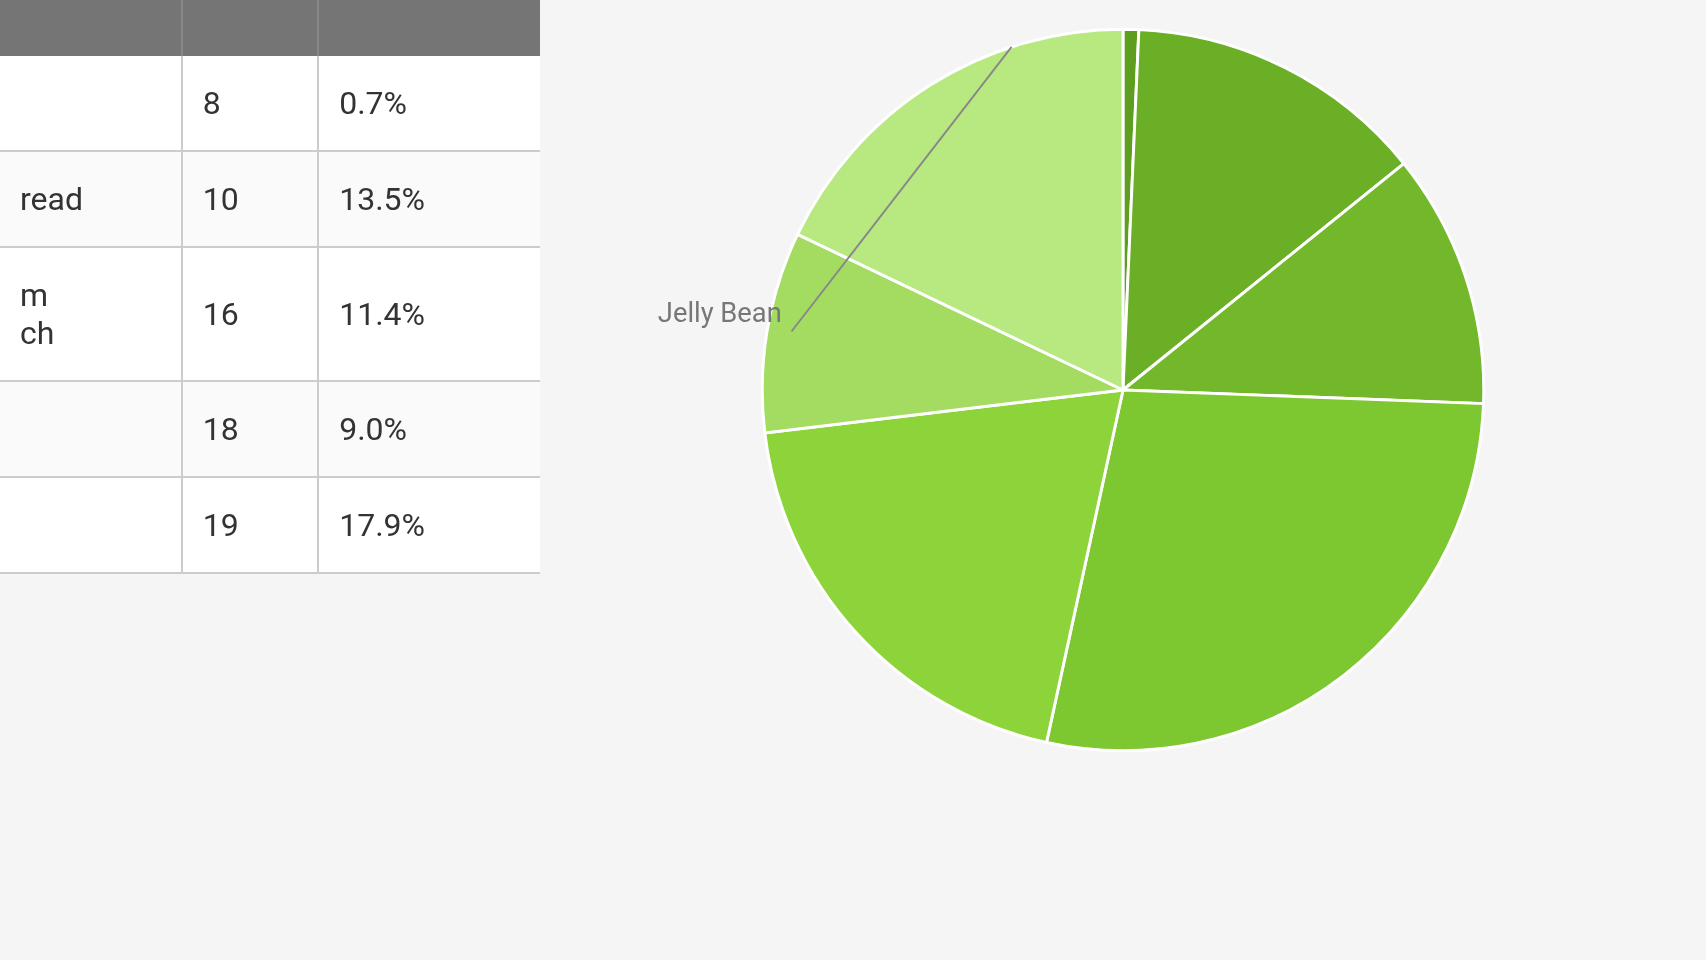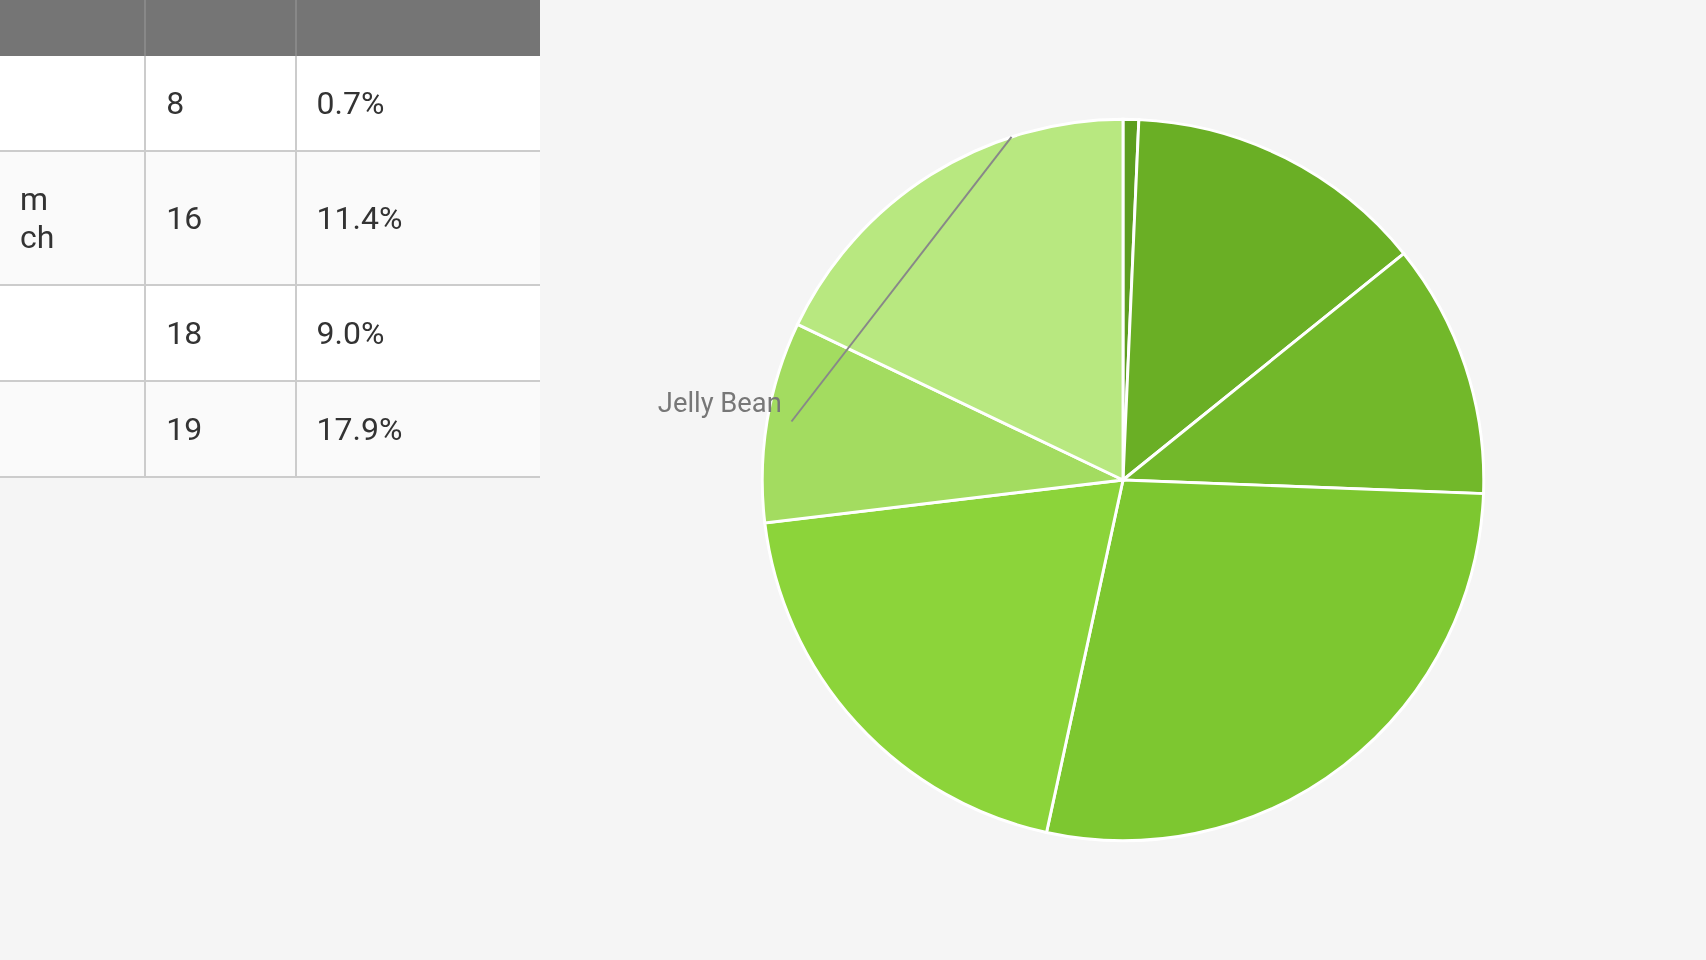--- a/index.html
+++ b/index.html
@@ -52,21 +52,20 @@
     }
 
     tbody tr td:last-child {
       border-right: none;
     }
 
     .chart-container {
       flex: 1;
       height: 960px;
       display: flex;
-      align-items: center;
       justify-content: center;
       position: relative;
     }
 
     svg.pie-chart {
       width: 780px;
       height: 780px;
       overflow: visible;
     }
 
@@ -88,20 +87,25 @@
         <th></th>
       </tr>
     </thead>
     <tbody id="table-body">
     <tr>
           <td></td>
           <td>8</td>
           <td>0.7%</td>
         </tr>
         <tr>
+          <td>read</td>
+          <td>10</td>
+          <td>13.5%</td>
+        </tr>
+        <tr>
           <td>m<br>ch</td>
           <td>16</td>
           <td>11.4%</td>
         </tr>
         <tr>
           <td></td>
           <td>18</td>
           <td>9.0%</td>
         </tr>
         <tr>

